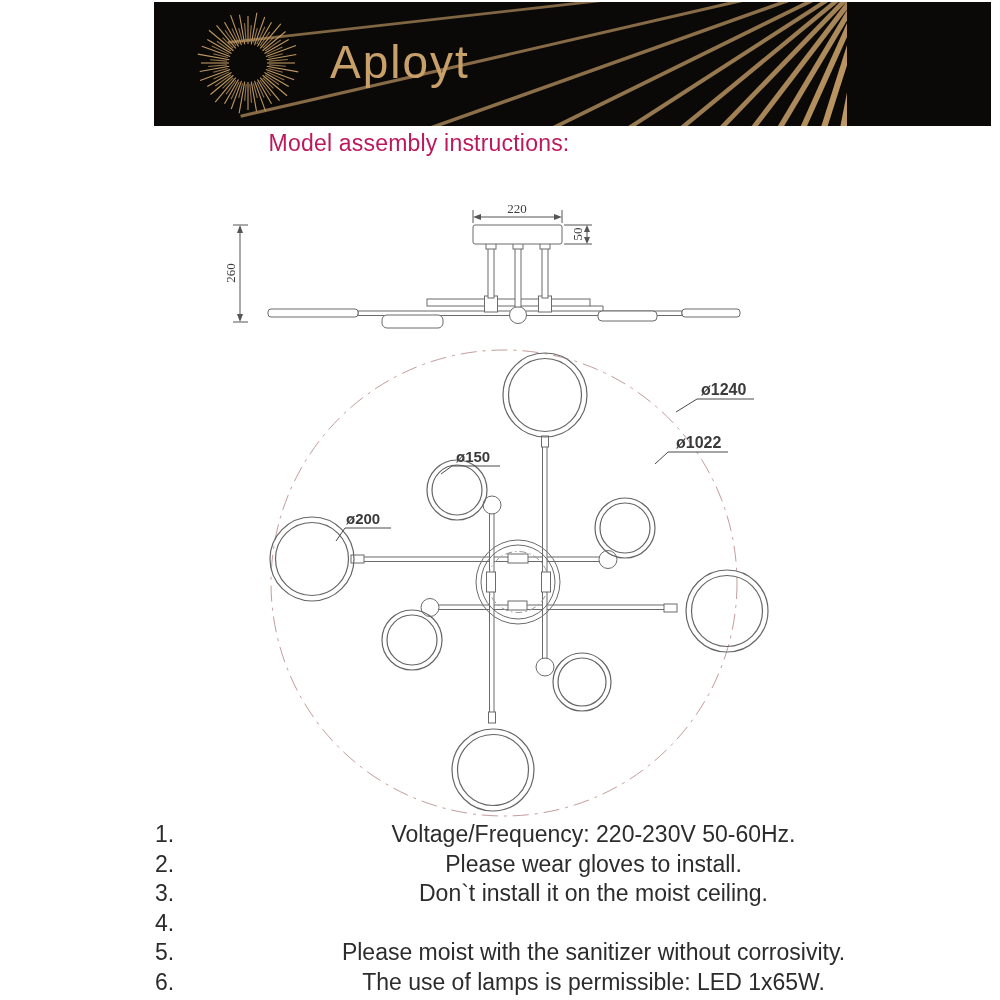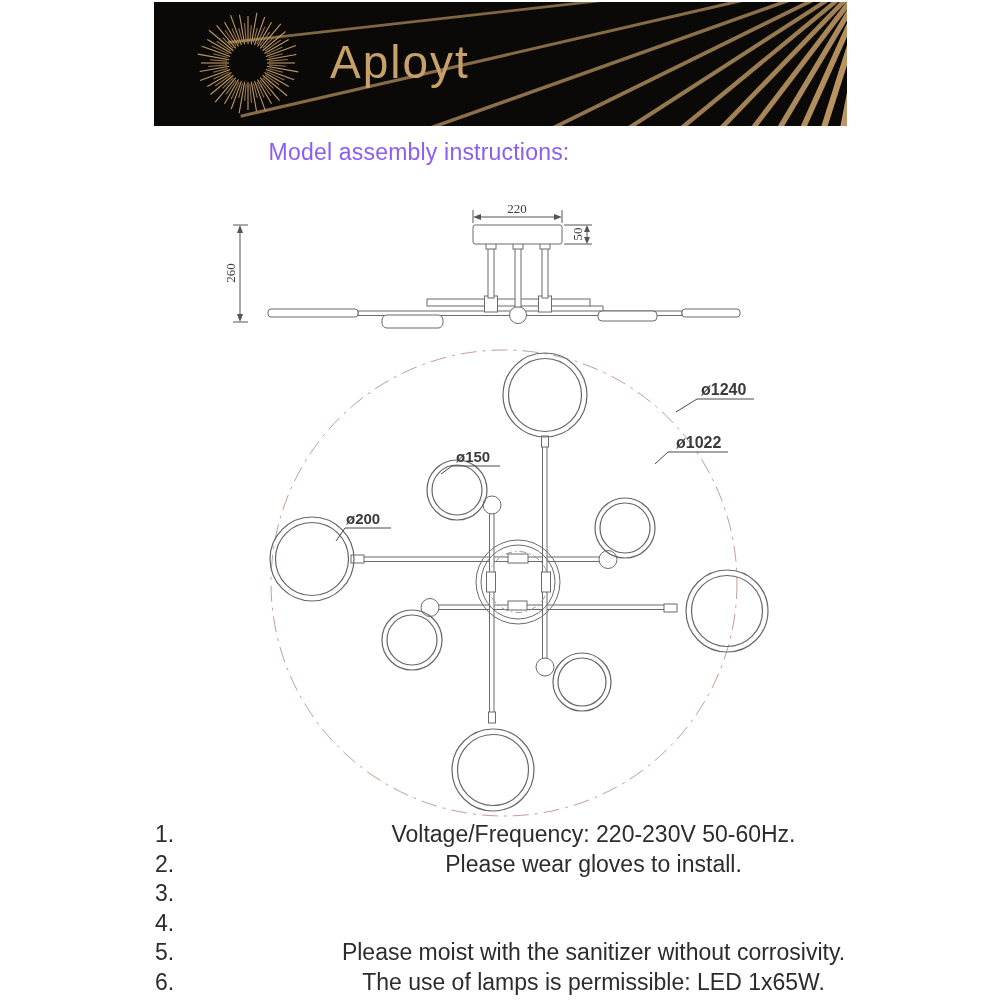--- a/index.html
+++ b/index.html
@@ -1,26 +1,26 @@
 <!DOCTYPE html>
 <html><head>
 <meta charset="utf-8">
 <style>
   html,body{margin:0;padding:0;background:#ffffff;width:1000px;height:1000px;overflow:hidden;
             font-family:"Liberation Sans",sans-serif;}
   .page{position:relative;width:1000px;height:1000px;background:#fff;}
 
   
-  .banner{position:absolute;left:154px;top:2px;width:693px;height:124px;background:#0b0907;overflow:hidden;}
+  .banner{position:absolute;left:154px;top:2px;width:837px;height:124px;background:#0b0907;overflow:hidden;}
   .banner svg{position:absolute;top:0;left:0;}
   .logo-text{position:absolute;left:176px;top:30px;font-size:46px;line-height:60px;
              color:#c8a069;letter-spacing:2px;font-weight:400;}
 
   
-  .title-block{position:absolute;left:0;top:138px;width:838px;text-align:center;color:#8b5cf6;}
+  .title-block{position:absolute;left:0;top:129px;width:838px;text-align:center;color:#be185d;}
   .title-line{font-size:23px;line-height:29px;font-weight:500;letter-spacing:.2px;}
 
   
   .drawing{position:absolute;left:0;top:0;width:1000px;height:1000px;}
   .ln{stroke:#6b6b6b;fill:none;stroke-width:1;}
   .wh{stroke:#6b6b6b;fill:#ffffff;stroke-width:1;}
   .ring{stroke:#666666;fill:none;stroke-width:1.2;}
   .dim{stroke:#555555;fill:none;stroke-width:1;}
   .dimfill{fill:#555555;stroke:none;}
   .dimtxt{font-family:"Liberation Serif",serif;font-size:13px;fill:#3d3d3d;}
@@ -263,20 +263,21 @@
     <div class="inst-row">
       <span class="inst-num">1.</span>
       <span class="inst-text">Voltage/Frequency: 220-230V 50-60Hz.</span>
     </div>
     <div class="inst-row">
       <span class="inst-num">2.</span>
       <span class="inst-text">Please wear gloves to install.</span>
     </div>
     <div class="inst-row">
       <span class="inst-num">3.</span>
+      <span class="inst-text">Don`t install it on the moist ceiling.</span>
     </div>
     <div class="inst-row">
       <span class="inst-num">4.</span>
     </div>
     <div class="inst-row">
       <span class="inst-num">5.</span>
       <span class="inst-text">Please moist with the sanitizer without corrosivity.</span>
     </div>
     <div class="inst-row">
       <span class="inst-num">6.</span>

